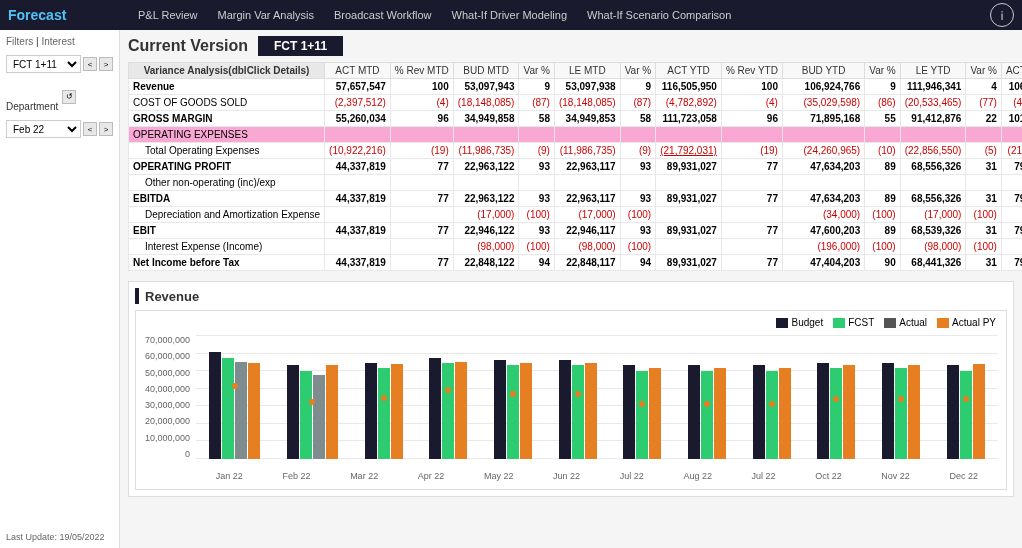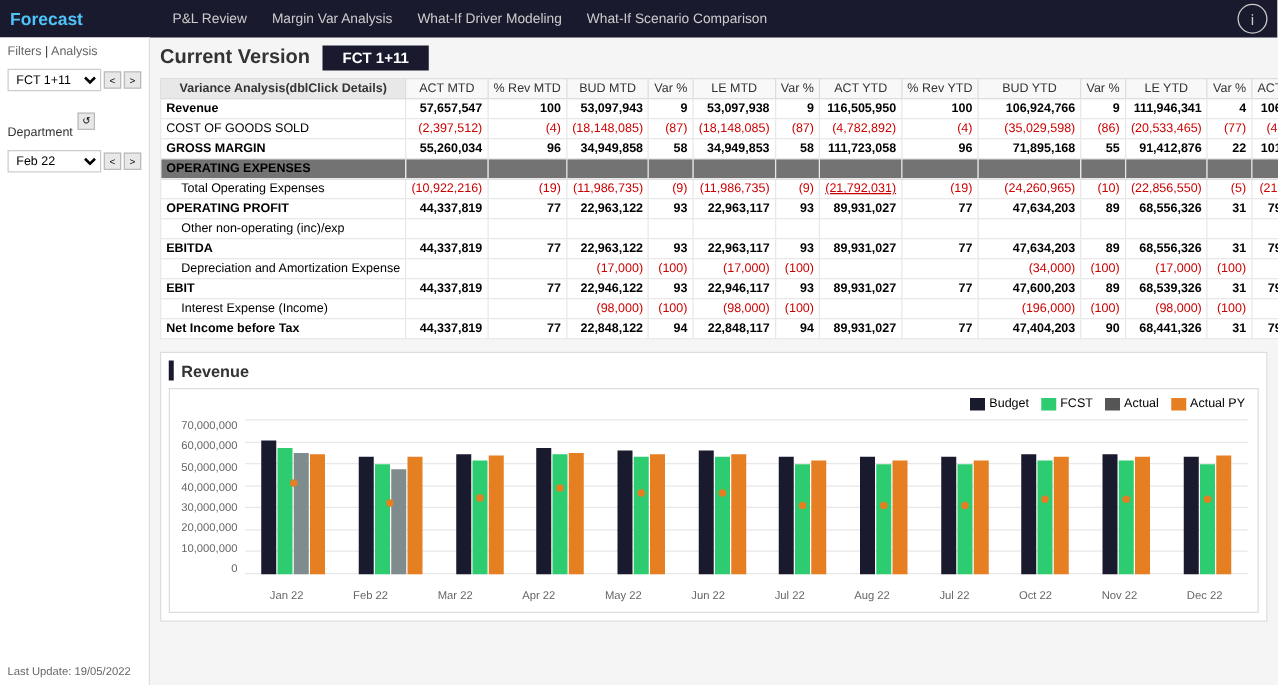--- a/index.html
+++ b/index.html
@@ -173,22 +173,22 @@
       border: 1px solid #e8e8e8;
       padding: 2px 4px;
       text-align: right;
       white-space: nowrap;
     }
     .data-table td.row-label {
       text-align: left;
       width: 160px;
     }
     .data-table tr.section-header td {
-      background: #737373;
-      font-weight: bold;
+      background: #f9a8d4;
+      font-weight: normal;
     }
     .data-table tr.bold-row td {
       font-weight: bold;
     }
     .data-table tr.indent td.row-label {
       padding-left: 16px;
     }
 
     
     .revenue-section {
@@ -297,31 +297,32 @@
     }
   </style>
 </head>
 <body>
 
 <div class="top-nav">
   <div class="app-title">Forecast</div>
   <div class="nav-items">
     <div class="nav-item">P&amp;L Review</div>
     <div class="nav-item">Margin Var Analysis</div>
+    <div class="nav-item">Broadcast Workflow</div>
     <div class="nav-item">What-If Driver Modeling</div>
     <div class="nav-item">What-If Scenario Comparison</div>
   </div>
   <div class="nav-info">ℹ</div>
 </div>
 
 <div class="main-layout">
 
   <div class="sidebar">
     <div class="sidebar-filters">
-      <span>Filters</span> | <span>Analysis</span>
+      <span>Filters</span> | <span>Interest</span>
     </div>
     <div class="filter-row">
       <select class="filter-select">
         <option>FCT 1+11</option>
       </select>
       <div class="filter-nav-btn">&lt;</div>
       <div class="filter-nav-btn">&gt;</div>
     </div>
     <div class="filter-row">
       <span class="sidebar-label">Department</span>

